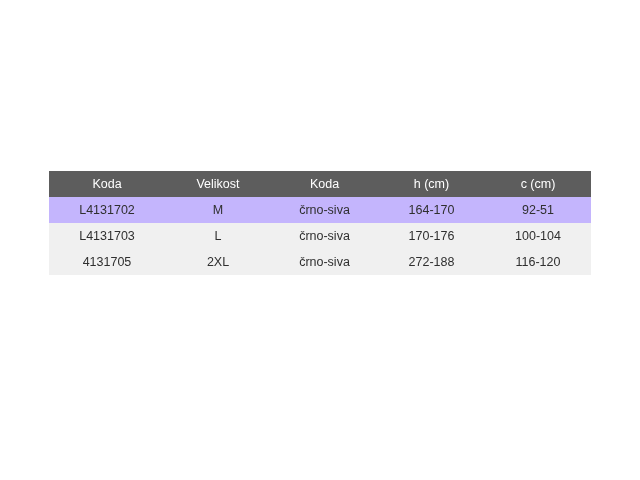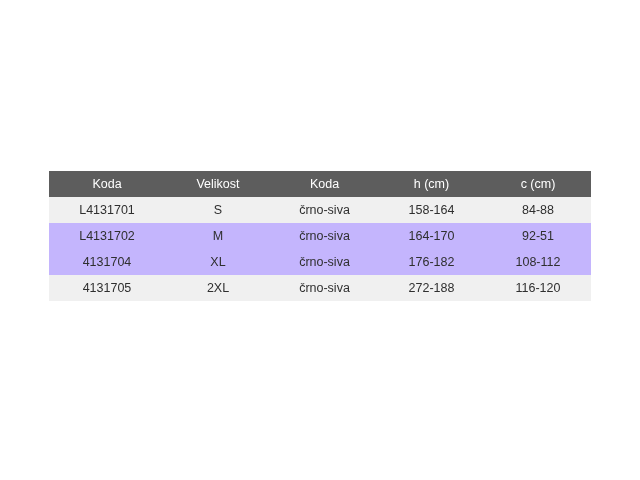--- a/index.html
+++ b/index.html
@@ -80,40 +80,33 @@
       <thead>
         <tr>
           <th>Koda</th>
           <th>Velikost</th>
           <th>Koda</th>
           <th>h (cm)</th>
           <th>c (cm)</th>
         </tr>
       </thead>
       <tbody>
-        <tr class="odd">
-          <td>L4131701</td>
-          <td>S</td>
-          <td>črno-siva</td>
-          <td>158-164</td>
-          <td>84-88</td>
-        </tr>
         <tr class="even">
           <td>L4131702</td>
           <td>M</td>
           <td>črno-siva</td>
           <td>164-170</td>
           <td>92-51</td>
         </tr>
-        <tr class="even">
-          <td>4131704</td>
-          <td>XL</td>
+        <tr class="odd">
+          <td>L4131703</td>
+          <td>L</td>
           <td>črno-siva</td>
-          <td>176-182</td>
-          <td>108-112</td>
+          <td>170-176</td>
+          <td>100-104</td>
         </tr>
         <tr class="odd">
           <td>4131705</td>
           <td>2XL</td>
           <td>črno-siva</td>
           <td>272-188</td>
           <td>116-120</td>
         </tr>
       </tbody>
     </table>

